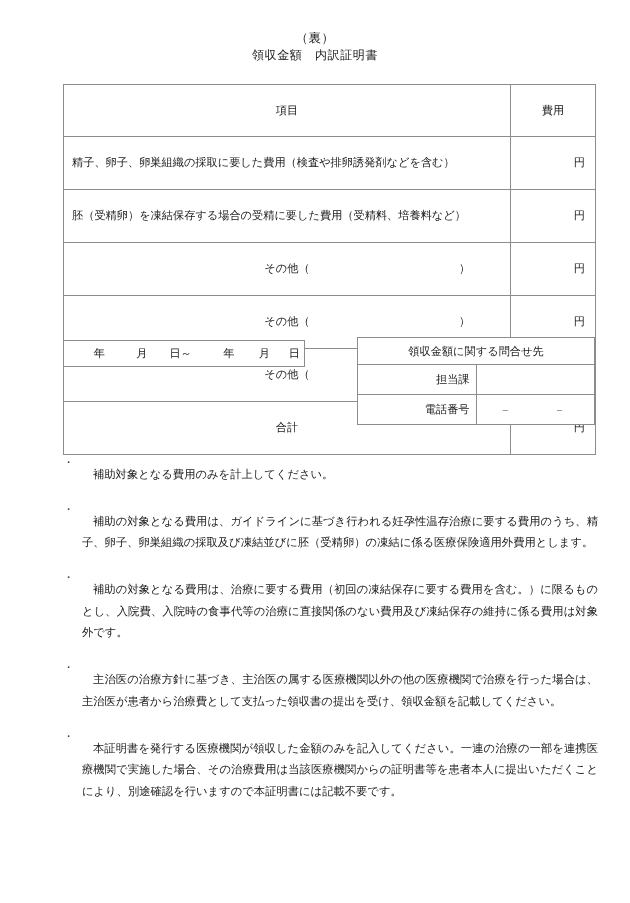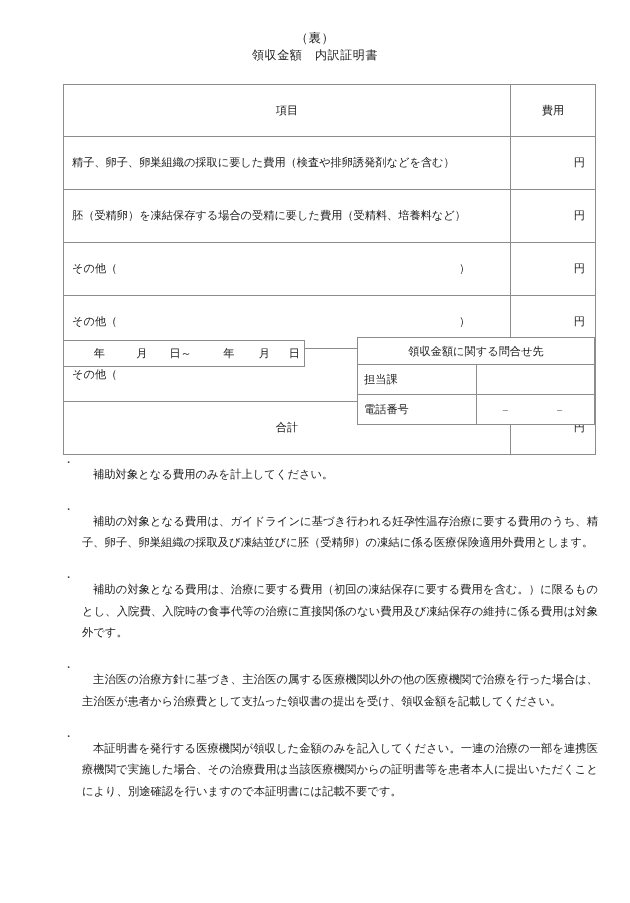--- a/index.html
+++ b/index.html
@@ -71,20 +71,21 @@
   }
   .cost-table .fee-cell {
     text-align: right;
     padding-right: 10px;
   }
   .cost-table .total-label {
     text-align: center;
   }
   .other-row {
     position: relative;
+    text-align: center;
   }
   .other-row .paren-close {
     position: absolute;
     left: 395px;
     top: 50%;
     transform: translateY(-50%);
   }
 
   
   .period-box {
@@ -139,21 +140,21 @@
     vertical-align: middle;
     font-weight: normal;
     padding: 0 6px;
   }
   .contact-box .contact-hdr {
     text-align: center;
     height: 26px;
   }
   .contact-box .lbl {
     width: 92px;
-    text-align: left;
+    text-align: right;
   }
   .contact-box .val {
     text-align: left;
   }
   .phone-dashes {
     display: flex;
     align-items: center;
     justify-content: center;
     gap: 48px;
     padding-right: 6px;

